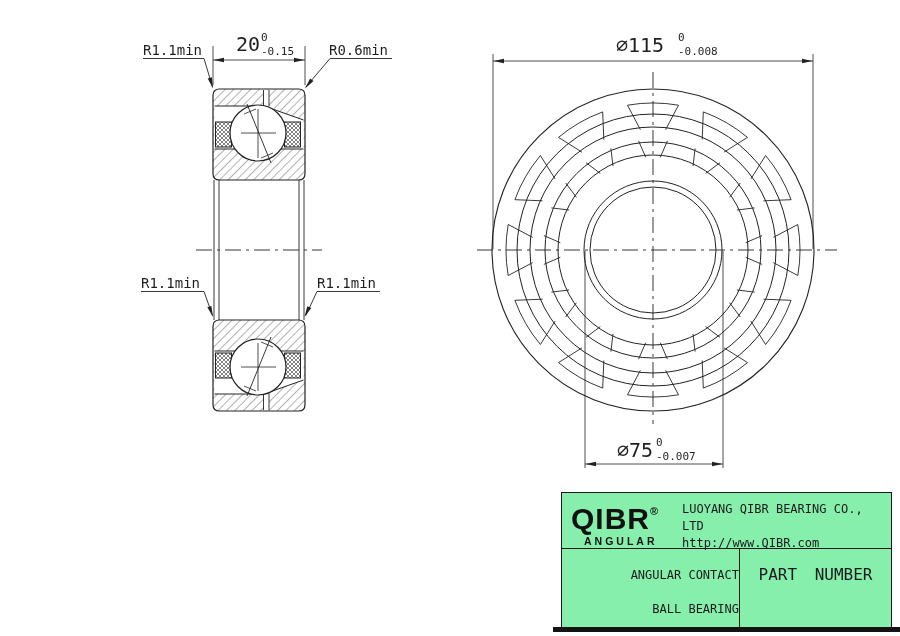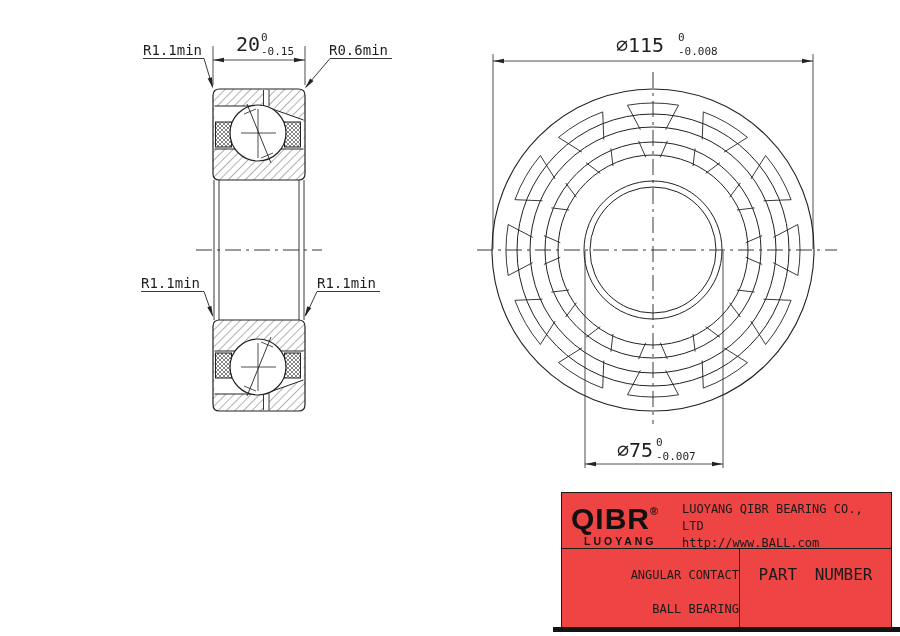--- a/index.html
+++ b/index.html
@@ -6,21 +6,21 @@
   .page{position:relative;width:900px;height:636px;background:#ffffff;overflow:hidden;
         font-family:"DejaVu Sans Mono", monospace;color:#1a1a1a;}
   svg{position:absolute;left:0;top:0;}
   svg text{font-family:"DejaVu Sans Mono", monospace;fill:#1f1f1f;}
   .dim-main{font-size:20px;}
   .dim-tol{font-size:11px;}
   .dim-r{font-size:14px;}
 
   
   .tblock{position:absolute;left:561px;top:492px;width:331px;height:136px;
-          border:1.6px solid #1a1a1a;box-sizing:border-box;background:#ef4444;}
+          border:1.6px solid #1a1a1a;box-sizing:border-box;background:#86efac;}
   .tb-top{display:flex;height:55px;box-sizing:border-box;}
   .tb-logo{width:120px;padding:3px 0 0 9px;box-sizing:border-box;}
   .logo-main{font-family:"Liberation Sans", sans-serif;font-weight:900;font-size:30px;
              line-height:30px;letter-spacing:1px;color:#111;}
   .logo-reg{font-size:11px;font-weight:700;vertical-align:14px;letter-spacing:0;}
   .logo-sub{font-family:"Liberation Sans", sans-serif;font-weight:700;font-size:10.5px;
             letter-spacing:3px;color:#111;margin:1px 0 0 13px;}
   .tb-company{flex:1;text-align:left;font-size:12px;line-height:17px;padding-top:8px;}
   .tb-bottom{display:flex;border-top:1.6px solid #1a1a1a;height:79px;box-sizing:border-box;}
   .tb-product{width:177px;box-sizing:border-box;text-align:right;font-size:12px;
@@ -148,25 +148,25 @@
       <text class="dim-tol" x="656" y="446">0</text>
       <text class="dim-tol" x="656" y="460">-0.007</text>
     </g>
   </g>
 </svg>
 
 <div class="tblock">
   <div class="tb-top">
     <div class="tb-logo">
       <div class="logo-main"><span>QIBR</span><span class="logo-reg">®</span></div>
-      <div class="logo-sub">LUOYANG</div>
+      <div class="logo-sub">ANGULAR</div>
     </div>
     <div class="tb-company">
       <div>LUOYANG QIBR BEARING CO., LTD</div>
-      <div>http://www.BALL.com</div>
+      <div>http://www.QIBR.com</div>
     </div>
   </div>
   <div class="tb-bottom">
     <div class="tb-product">
       <div>ANGULAR CONTACT</div>
       <div>BALL BEARING</div>
     </div>
     <div class="tb-part">
       <div class="pn-label">PART NUMBER</div>
     </div>

